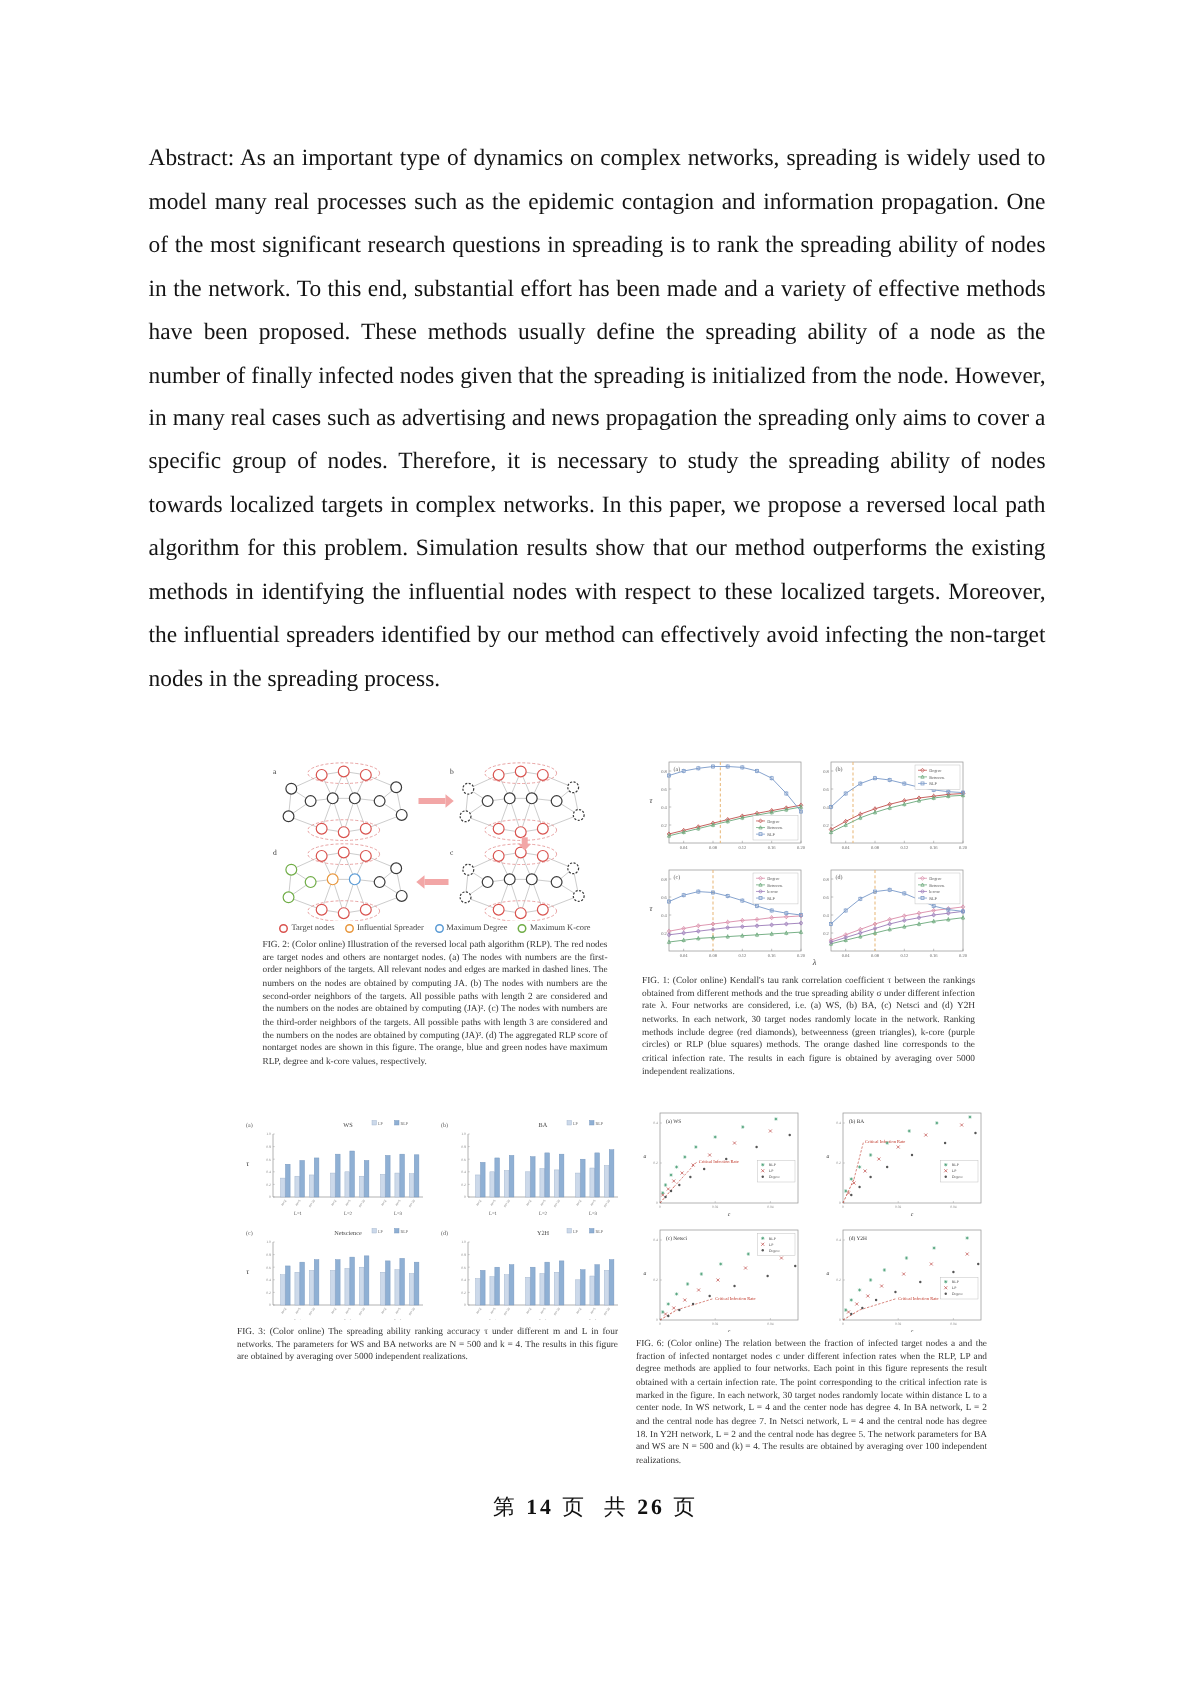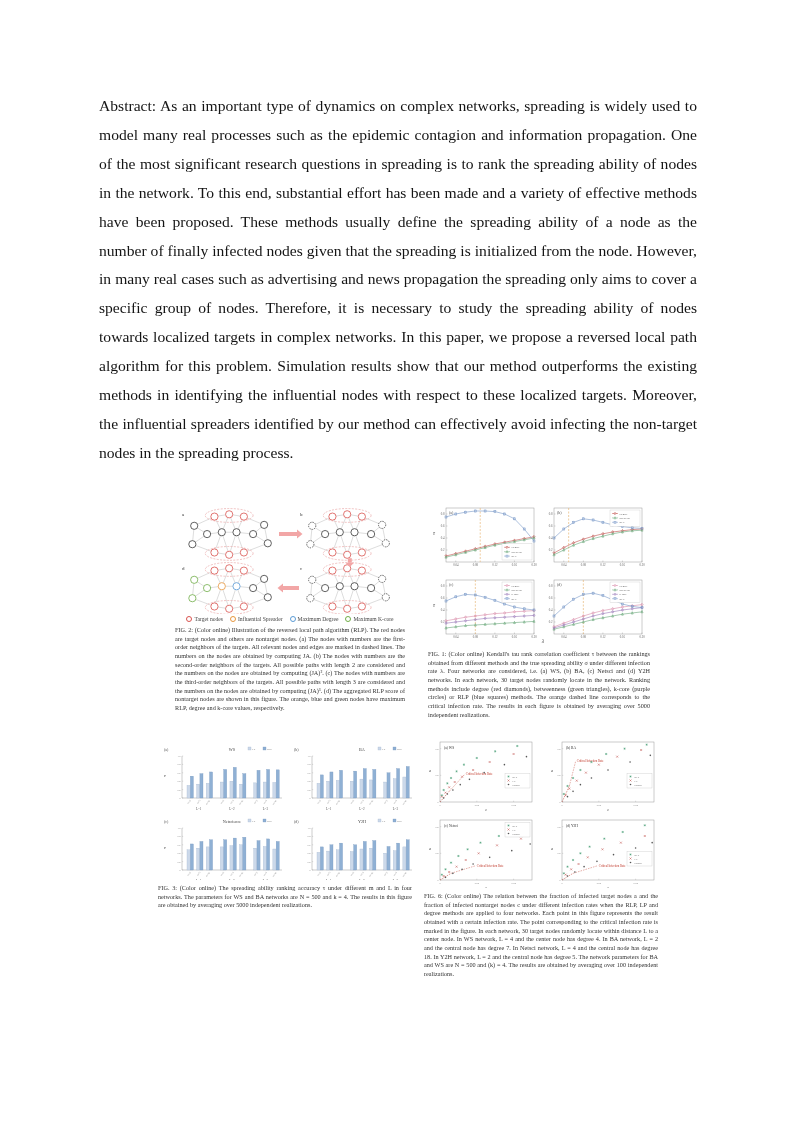--- a/index.html
+++ b/index.html
@@ -1061,14 +1061,22 @@
         <path d="M205.5 121.5 L207.5 123.5 M205.5 123.5 L207.5 121.5" stroke="#c0504d" stroke-width="0.5" fill="none"></path>
         <text x="210.5" y="123.5" font-size="2.6" fill="#555" text-anchor="start" font-family="&quot;Liberation Serif&quot;,serif">LP</text>
         <circle cx="206.5" cy="126.5" r="0.8" fill="#555555"></circle>
         <text x="210.5" y="127.5" font-size="2.6" fill="#555" text-anchor="start" font-family="&quot;Liberation Serif&quot;,serif">Degree</text>
         <text x="184" y="152.5" font-size="3.8" fill="#333" text-anchor="middle" font-family="&quot;Liberation Serif&quot;,serif" font-style="italic">c</text>
         <text x="128" y="114" font-size="3.8" fill="#333" text-anchor="middle" font-family="&quot;Liberation Serif&quot;,serif" font-style="italic">a</text>
       </svg>
     <figcaption class="cap">FIG. 6: (Color online) The relation between the fraction of infected target nodes a and the fraction of infected nontarget nodes c under different infection rates when the RLP, LP and degree methods are applied to four networks. Each point in this figure represents the result obtained with a certain infection rate. The point corresponding to the critical infection rate is marked in the figure. In each network, 30 target nodes randomly locate within distance L to a center node. In WS network, L = 4 and the center node has degree 4. In BA network, L = 2 and the central node has degree 7. In Netsci network, L = 4 and the central node has degree 18. In Y2H network, L = 2 and the central node has degree 5. The network parameters for BA and WS are N = 500 and (k) = 4. The results are obtained by averaging over 100 independent realizations.</figcaption>
   </figure>
 
+  <div class="footer">
+    <span>第</span>
+    <b>14</b>
+    <span>页</span>&nbsp;
+    <span>共</span>
+    <b>26</b>
+    <span>页</span>
+  </div>
 
 </div>
 
 </body></html>

